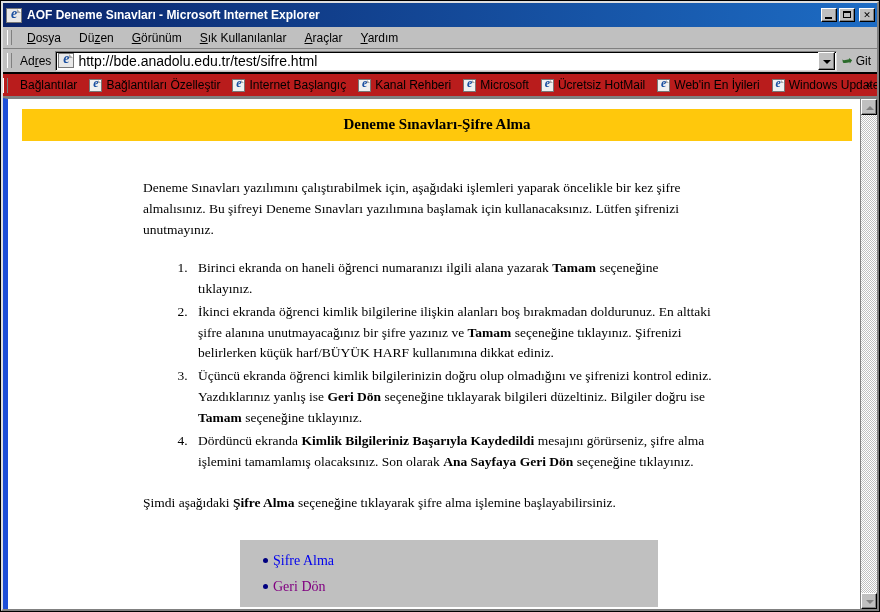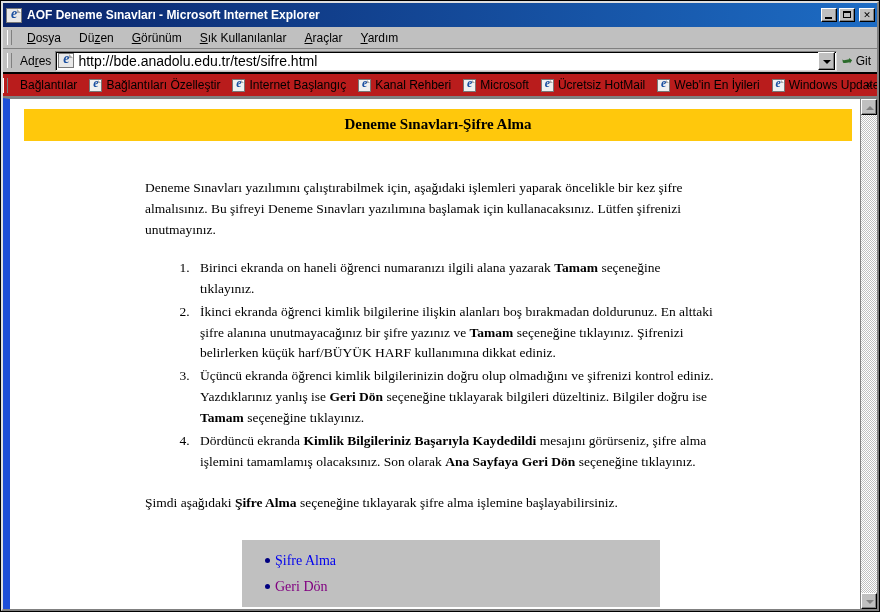--- a/index.html
+++ b/index.html
@@ -221,21 +221,21 @@
     border-top:3px solid #ffffff; border-left:3px solid #a8a8a8;
   }
   .chevrons { position:absolute; right:5px; top:4px; font-size:11px; font-weight:bold; color:#000; }
 
   
   .viewport {
     flex: 1 1 auto;
     display: flex;
     background: #ffffff;
     border-top: 1px solid #808080;
-    border-left: 7px solid #1d4ed8;
+    border-left: 5px solid #1d4ed8;
     min-height: 0;
     position: relative;
   }
   .page {
     flex: 1 1 auto;
     background: #ffffff;
     overflow: hidden;
     position: relative;
     padding: 10px 6px 0 10px;
     box-sizing: border-box;

